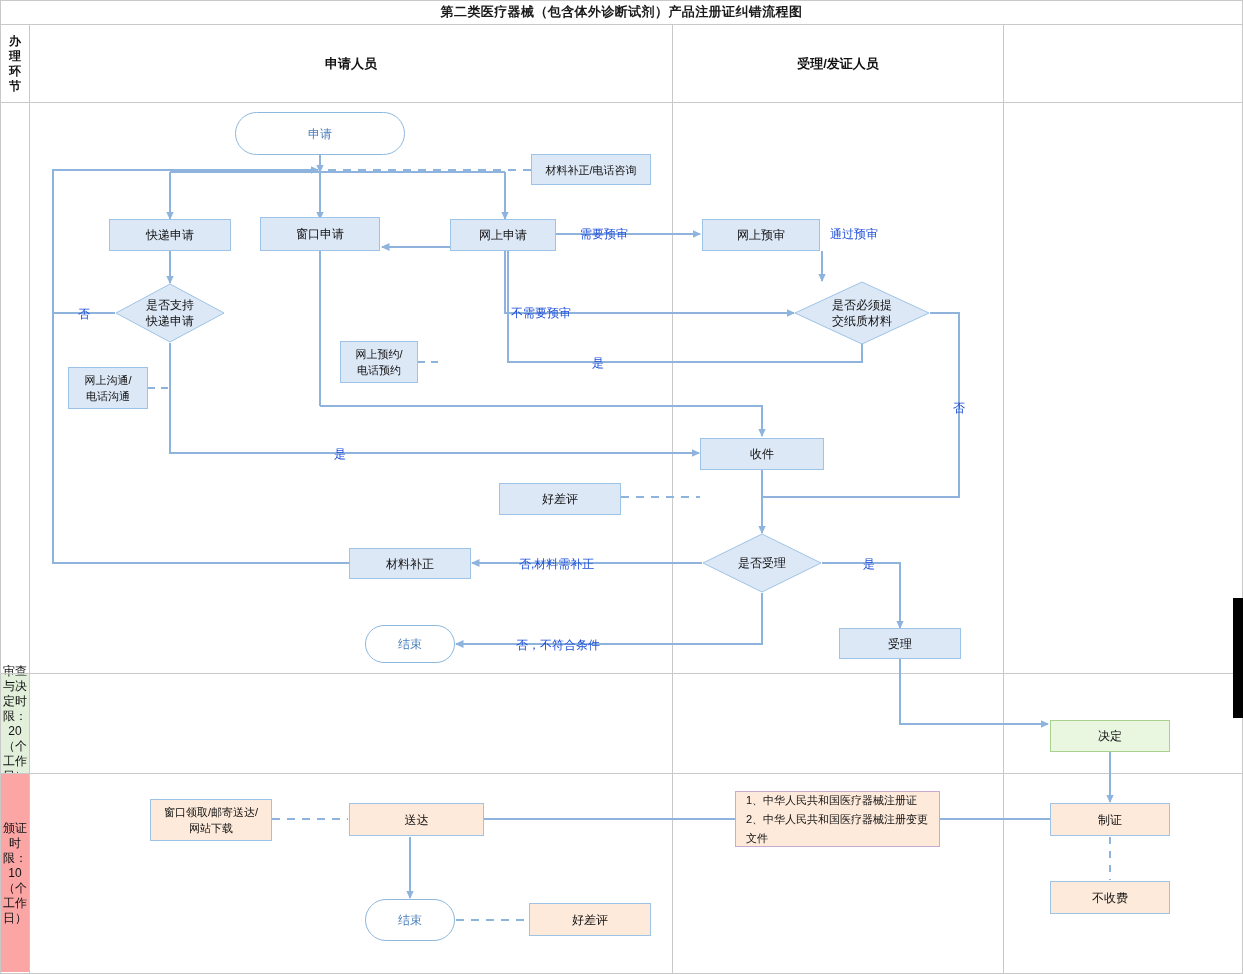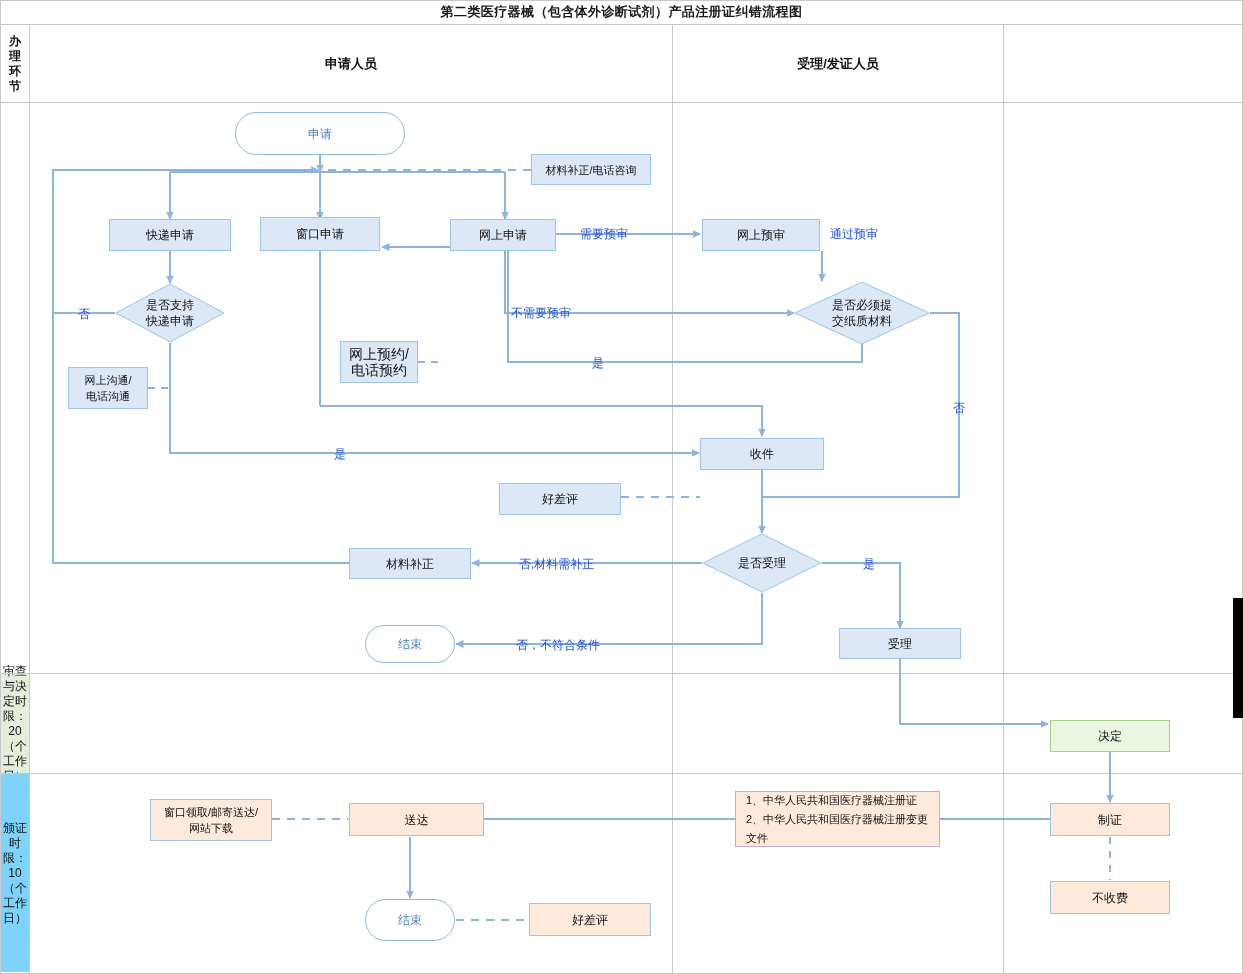--- a/index.html
+++ b/index.html
@@ -21,21 +21,21 @@
             justify-content:center;font-size:13px;color:#111;font-weight:bold;}
 
   
   .side-label{position:absolute;left:1px;width:28px;display:flex;align-items:center;
               justify-content:center;text-align:center;font-size:12px;color:#111;
               writing-mode:horizontal-tb;word-break:break-all;line-height:15px;
               box-sizing:border-box;padding:2px 3px;}
   .side-head{background:#fff;font-weight:bold;}
   .side-a{background:#dde5f3;}
   .side-b{background:#e2efda;}
-  .side-c{background:#7dd3fc;}
+  .side-c{background:#fca5a5;}
 
   
   .shape{position:absolute;box-sizing:border-box;display:flex;align-items:center;
          justify-content:center;text-align:center;font-size:12px;line-height:16px;
          color:#111;}
   .rect{background:#dde8f7;border:1px solid #9dc3e6;}
   .rect-peach{background:#fdeada;border:1px solid #9dc3e6;}
   .rect-green{background:#e9f7e1;border:1px solid #a9d18e;}
   .term{background:#ffffff;border:1px solid #8eb8dd;border-radius:22px;color:#4a7ebb;}
   .doclist{background:#fdeada;border:1px solid #c9a9cf;font-size:11px;line-height:19px;
@@ -165,21 +165,21 @@
 
   <div class="diamond" style="left:794px;top:281px;width:136px;height:64px;">
     <svg width="136" height="64">
         <polygon points="68,1 135,32 68,63 1,32" fill="#dde8f7" stroke="#9dc3e6" stroke-width="1"></polygon>
       </svg>
     <div class="dtext">是否必须提<br>交纸质材料</div>
   </div>
 
   <div class="shape rect" style="left:68px;top:367px;width:80px;height:42px;font-size:11px;">网上沟通/<br>电话沟通</div>
 
-  <div class="shape rect" style="left:340px;top:341px;width:78px;height:42px;font-size:14px;">网上预约/<br>电话预约</div>
+  <div class="shape rect" style="left:340px;top:341px;width:78px;height:42px;font-size:11px;">网上预约/<br>电话预约</div>
 
   <div class="shape rect" style="left:700px;top:438px;width:124px;height:32px;">收件</div>
 
   <div class="shape rect" style="left:499px;top:483px;width:122px;height:32px;">好差评</div>
 
   <div class="shape rect" style="left:349px;top:548px;width:122px;height:31px;">材料补正</div>
 
   <div class="diamond" style="left:702px;top:533px;width:120px;height:60px;">
     <svg width="120" height="60">
         <polygon points="60,1 119,30 60,59 1,30" fill="#dde8f7" stroke="#9dc3e6" stroke-width="1"></polygon>

